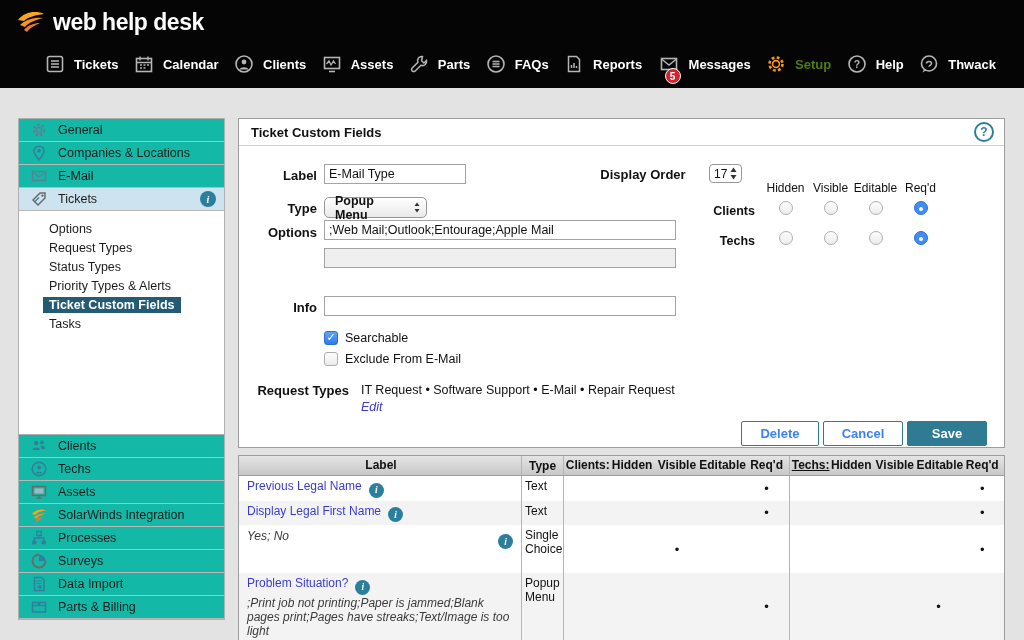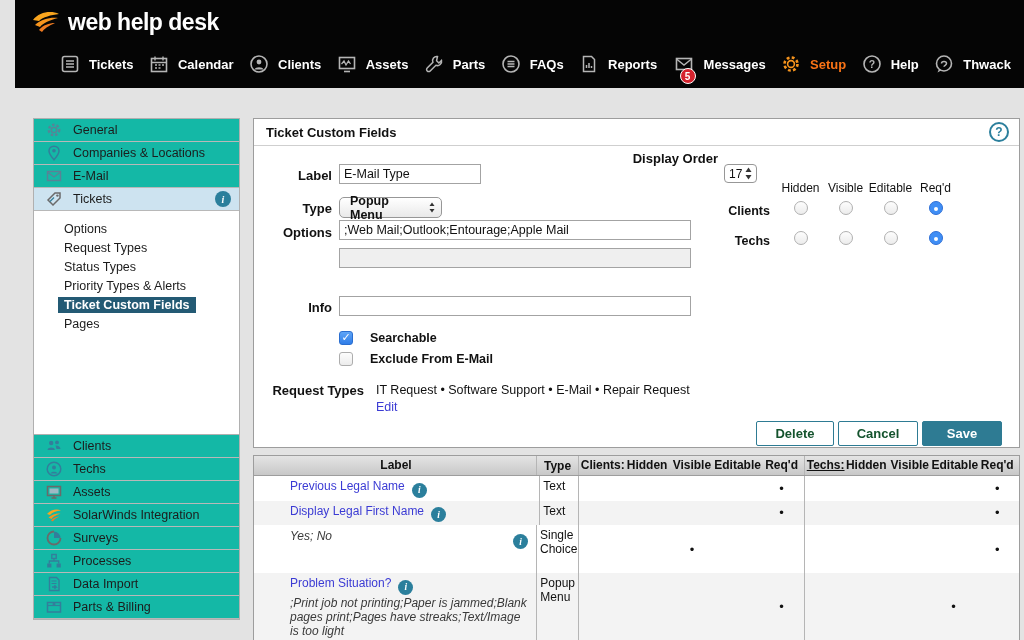--- a/index.html
+++ b/index.html
@@ -1,28 +1,28 @@
 <!DOCTYPE html>
 <html><head>
 <meta charset="utf-8">
 <style>
   * { margin:0; padding:0; box-sizing:border-box; }
   html,body { width:1024px; height:640px; overflow:hidden; background:#e3e3e3;
     font-family:"Liberation Sans","DejaVu Sans",sans-serif; }
-  .stage { position:relative; width:832px; height:640px; background:#e3e3e3;margin-left:15px; }
+  .stage { position:relative; width:832px; height:640px; background:#e3e3e3; }
 
   
   .topbar { position:absolute; left:0; top:0; width:1024px; height:88px; background:#050505; }
   .logo { position:absolute; left:16px; top:8px; display:flex; align-items:center; gap:7px; }
   .logo-text { color:#fff; font-size:23px; font-weight:bold; letter-spacing:-0.5px; }
   .nav { position:absolute; left:44px; right:28px; top:44px; height:40px;
     display:flex; justify-content:space-between; align-items:center; }
   .navitem { display:flex; align-items:center; gap:8px; cursor:pointer; position:relative; }
   .navlabel { color:#fff; font-size:13px; font-weight:bold; }
-  .navitem.active .navlabel { color:#f97316; }
+  .navitem.active .navlabel { color:#4d7c0f; }
   .nbadge { position:absolute; left:8px; bottom:-9px; min-width:16px; height:16px; border-radius:8px;
     background:#d5232e; border:1px solid #fff; color:#fff; font-size:10px; font-weight:bold;
     display:flex; align-items:center; justify-content:center; padding:0 3px; }
 
   
   .sidebar { position:absolute; left:18px; top:118px; width:207px; }
   .sgroup { border:1px solid #b0b0b0; border-bottom:none; }
   .side-item { height:23px; display:flex; align-items:center; gap:10px; padding-left:10px;
     background:#14b8a6; border-bottom:1px solid #b8b8b8; font-size:12.5px; color:#1c1c1c; cursor:pointer; }
   .side-item.active { background:#cde3f0; }
@@ -63,40 +63,40 @@
   .permhead span { width:45px; text-align:center; font-size:12px; color:#111; }
   .permlabel { position:absolute; width:84px; text-align:right; font-size:12.5px; font-weight:bold; color:#111; }
   .radiorow { position:absolute; display:flex; }
   .radiocell { width:45px; display:flex; justify-content:center; }
   .radio { width:14px; height:14px; border-radius:50%; border:1px solid #b0b0b0;
     background:linear-gradient(#fdfdfd,#ececec); cursor:pointer; position:relative; }
   .radio.on { background:#3f8ef5; border-color:#2f6fd6; }
   .radio.on::after { content:""; position:absolute; left:4.5px; top:4.5px; width:4px; height:4px;
     border-radius:50%; background:#fff; }
 
-  .cbrow { position:absolute; display:flex; align-items:center; gap:17px;font-weight:bold; }
+  .cbrow { position:absolute; display:flex; align-items:center; gap:7px; }
   .cb { width:14px; height:14px; border:1px solid #adadad; border-radius:3px;
     background:linear-gradient(#fdfdfd,#ececec); cursor:pointer; position:relative; }
   .cb.on { background:linear-gradient(#5fa5f7,#2f7de8); border-color:#2a6ed0; }
   .cb.on::after { content:"✓"; position:absolute; left:1.5px; top:-1px; color:#fff; font-size:11px; font-weight:bold; }
   .cblabel { font-size:12.5px; color:#111; }
 
   .rtvalue { position:absolute; font-size:12.5px; color:#111; }
   .link { color:#3b3bd4; cursor:pointer; text-decoration:none; }
 
   .btnrow { position:absolute; top:302px; right:17px; display:flex; gap:4px; }
   .btn { height:25px; border:1px solid #2e7b93; border-radius:2px; background:#fff;
-    color:#14532d; font-size:13px; font-weight:bold; text-align:center; line-height:23px; cursor:pointer; }
+    color:#3b82f6; font-size:13px; font-weight:bold; text-align:center; line-height:23px; cursor:pointer; }
   .btn.primary { background:#2e7b93; color:#fff; }
 
   
   .tbl { position:absolute; left:238px; top:455px; width:767px; background:#fff; border:1px solid #9d9d9d; }
   .thead { display:flex; height:20px; background:linear-gradient(#e4e4e4,#c8c8c8);
     border-bottom:1px solid #9d9d9d; font-size:12px; font-weight:bold; color:#111; }
-  .trow { display:flex; font-size:12px; color:#111;padding-left:28px; }
+  .trow { display:flex; font-size:12px; color:#111; }
   .trow.alt { background:#f3f3f3; }
   .c-label { width:282px; padding:3px 6px 3px 8px; position:relative; }
   .c-type  { width:42px; border-left:1px solid #b5b5b5; padding:3px 3px; }
   .c-group { width:226px; border-left:1px solid #b5b5b5; display:flex; }
   .c-group.techs { width:215px; }
   .gp-prefix { width:46px; text-align:right; }
   .c-group.techs .gp-prefix { width:40px;text-decoration:underline; }
   .gp-cell { width:45px; text-align:center; }
   .c-group.techs .gp-cell { width:44px; }
   .thead .c-label { text-align:center; padding-top:2px; }
@@ -267,21 +267,21 @@
         <span class="s-info"></span>
       </div>
     </div>
 
     <div class="subnav">
       <div class="subitem"><span>Options</span></div>
       <div class="subitem"><span>Request Types</span></div>
       <div class="subitem"><span>Status Types</span></div>
       <div class="subitem"><span>Priority Types &amp; Alerts</span></div>
       <div class="subitem"><span class="sel">Ticket Custom Fields</span></div>
-      <div class="subitem"><span>Pages</span></div>
+      <div class="subitem"><span>Tasks</span></div>
     </div>
 
     <div class="sgroup" style="border-bottom:1px solid #b0b0b0;">
 
       <div class="side-item">
         <span class="side-icon">
           <svg width="18" height="18" viewBox="0 0 18 18">
             <circle cx="6.2" cy="6" r="2.2" fill="#337e9b"></circle>
             <path d="M2.5 13 C3 9.8 9.4 9.8 9.9 13 Z" fill="#337e9b"></path>
             <circle cx="12" cy="5.4" r="1.9" fill="#337e9b"></circle>
@@ -320,42 +320,42 @@
             <path d="M3.5 11.5 C7 8 12 7 15.5 7.5 C11 9 8 10.5 6.5 13 Z" fill="#f7941d"></path>
             <path d="M6 14.5 C8.5 11.5 12 10.5 14.5 10.5 C11 12 9 13.5 8 15.5 Z" fill="#ef7b21"></path>
           </svg>
         </span>
         <span class="side-label">SolarWinds Integration</span>
       </div>
 
       <div class="side-item">
         <span class="side-icon">
           <svg width="18" height="18" viewBox="0 0 18 18">
-            <path d="M9 2.5 A6.5 6.5 0 1 0 15.5 9" fill="none" stroke="#6a6a6a" stroke-width="1.8"></path>
-            <path d="M9 9 L9 2.5 A6.5 6.5 0 0 1 15.5 9 Z" fill="#337e9b"></path>
-          </svg>
-        </span>
-        <span class="side-label">Surveys</span>
-      </div>
-
-      <div class="side-item">
-        <span class="side-icon">
-          <svg width="18" height="18" viewBox="0 0 18 18">
             <rect x="6.8" y="2.5" width="4.4" height="4" fill="none" stroke="#337e9b" stroke-width="1.4"></rect>
             <rect x="2.2" y="11.5" width="4.2" height="4" fill="#337e9b"></rect>
             <rect x="11.6" y="11.5" width="4.2" height="4" fill="#337e9b"></rect>
             <path d="M9 6.5v2.5M4.3 11.5v-2.5h9.4v2.5" fill="none" stroke="#337e9b" stroke-width="1.3"></path>
           </svg>
         </span>
         <span class="side-label">Processes</span>
       </div>
 
       <div class="side-item">
         <span class="side-icon">
           <svg width="18" height="18" viewBox="0 0 18 18">
+            <path d="M9 2.5 A6.5 6.5 0 1 0 15.5 9" fill="none" stroke="#6a6a6a" stroke-width="1.8"></path>
+            <path d="M9 9 L9 2.5 A6.5 6.5 0 0 1 15.5 9 Z" fill="#337e9b"></path>
+          </svg>
+        </span>
+        <span class="side-label">Surveys</span>
+      </div>
+
+      <div class="side-item">
+        <span class="side-icon">
+          <svg width="18" height="18" viewBox="0 0 18 18">
             <path d="M4.5 2.5 h7 l2.5 2.5 v10.5 h-9.5 Z" fill="none" stroke="#337e9b" stroke-width="1.4"></path>
             <path d="M6.5 6h5M6.5 8.5h5" stroke="#337e9b" stroke-width="1.1"></path>
             <path d="M7 12 h4 l-1.6-1.6 M11 12 l-1.6 1.6" fill="none" stroke="#337e9b" stroke-width="1.5"></path>
           </svg>
         </span>
         <span class="side-label">Data Import</span>
       </div>
 
       <div class="side-item">
         <span class="side-icon">
@@ -372,21 +372,21 @@
 
   <div class="card">
     <div class="card-head">
       <span class="card-title">Ticket Custom Fields</span>
       <span class="help"></span>
     </div>
 
     <div class="flabel" style="left:0; top:49px;">Label</div>
     <input class="input" style="left: 85px; top: 45px; width: 142px;" value="E-Mail Type">
 
-    <div class="flabel" style="left:344px; top:32px; width:120px;">Display Order</div>
+    <div class="flabel" style="left:344px; top:48px; width:120px;text-align:center;">Display Order</div>
     <div class="stepper" style="left:470px; top:45px;">
       <span>17</span>
       <svg width="7" height="13" viewBox="0 0 7 13">
         <path d="M3.5 0.5 L6.5 5 H0.5 Z" fill="#333"></path>
           <path d="M3.5 12.5 L6.5 8 H0.5 Z" fill="#333"></path>
       </svg>
     </div>
 
     <div class="permhead" style="left:524px; top:62px;">
       <span>Hidden</span>
@@ -447,21 +447,21 @@
       <span class="cb on"></span>
       <span class="cblabel">Searchable</span>
     </div>
     <div class="cbrow" style="left:85px; top:233px;">
       <span class="cb"></span>
       <span class="cblabel">Exclude From E-Mail</span>
     </div>
 
     <div class="flabel" style="left:0; top:264px; width:110px;">Request Types</div>
     <div class="rtvalue" style="left:122px; top:264px;">IT Request • Software Support • E-Mail • Repair Request</div>
-    <a class="link rtvalue" style="left:122px; top:281px;">Edit</a>
+    <a class="link rtvalue" style="left:122px; top:281px;font-style:italic;">Edit</a>
 
     <div class="btnrow">
       <div class="btn" style="width:78px;">Delete</div>
       <div class="btn" style="width:80px;">Cancel</div>
       <div class="btn primary" style="width:80px;">Save</div>
     </div>
   </div>
 
   <div class="tbl">
     <div class="thead">

